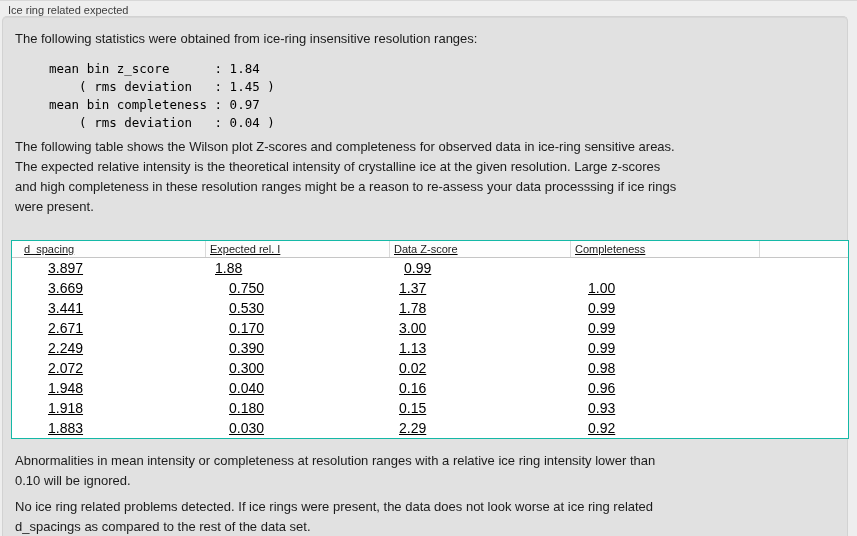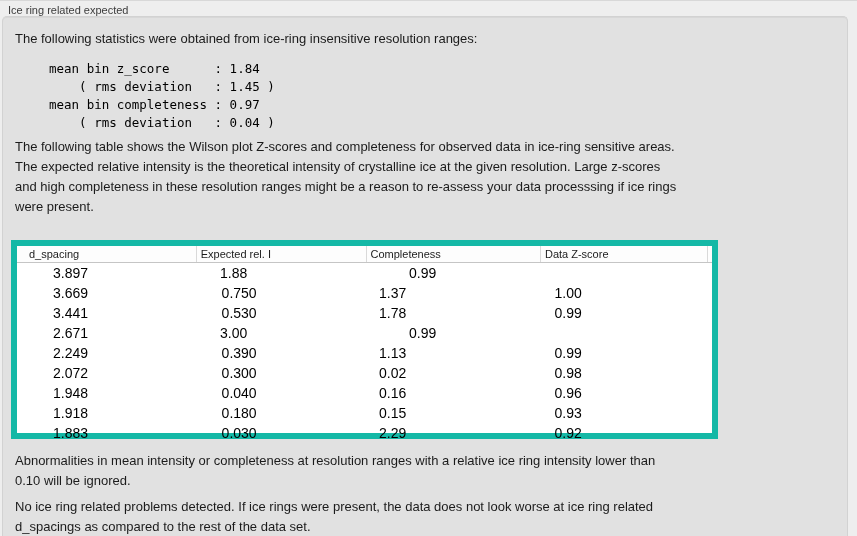--- a/index.html
+++ b/index.html
@@ -32,22 +32,22 @@
     position:absolute;left:46px;top:43px;margin:0;
     font-family:"DejaVu Sans Mono", monospace;
     font-size:12.5px;line-height:18px;color:#000;
     white-space:pre;
   }
   .desc{top:120px;width:740px;}
   .note{top:434px;width:760px;}
   .conclusion{top:480px;width:760px;}
 
   .table{
-    position:absolute;left:8px;top:223px;width:707px;height:199px;
-    background:#ffffff;border:6px solid #14b8a6;box-sizing:border-box;
+    position:absolute;left:8px;top:223px;width:838px;height:199px;
+    background:#ffffff;border:1px solid #14b8a6;box-sizing:border-box;text-decoration:underline;
   }
   .thead{
     display:flex;height:17px;background:#fdfdfd;
     border-bottom:1px solid #c5c5c5;box-sizing:border-box;
   }
   .th{
     box-sizing:border-box;font-size:11px;color:#1c1c1c;
     line-height:16px;overflow:hidden;white-space:nowrap;
   }
   .th:not(.c0){border-left:1px solid #d9d9d9;}
@@ -81,22 +81,22 @@
 
     <div class="para desc">The following table shows the Wilson plot Z-scores and completeness for observed data in ice-ring sensitive areas.
 The expected relative intensity is the theoretical intensity of crystalline ice at the given resolution. Large z-scores
 and high completeness in these resolution ranges might be a reason to re-assess your data processsing if ice rings
 were present.</div>
 
     <div class="table">
       <div class="thead" id="thead">
           <div class="th c0">d_spacing</div>
           <div class="th c1">Expected rel. I</div>
+          <div class="th c2">Data Z-score</div>
           <div class="th c3">Completeness</div>
-          <div class="th c2">Data Z-score</div>
           <div class="th c4"></div>
         </div>
       <div class="tbody" id="tbody">
           <div class="tr">
             <div class="td c0">3.897</div>
             <div class="td c2">1.88</div>
             <div class="td c3">0.99</div>
             <div class="td c4"></div>
           </div>
           <div class="tr">
@@ -108,20 +108,21 @@
           </div>
           <div class="tr">
             <div class="td c0">3.441</div>
             <div class="td c1">0.530</div>
             <div class="td c2">1.78</div>
             <div class="td c3">0.99</div>
             <div class="td c4"></div>
           </div>
           <div class="tr">
             <div class="td c0">2.671</div>
+            <div class="td c1">0.170</div>
             <div class="td c2">3.00</div>
             <div class="td c3">0.99</div>
             <div class="td c4"></div>
           </div>
           <div class="tr">
             <div class="td c0">2.249</div>
             <div class="td c1">0.390</div>
             <div class="td c2">1.13</div>
             <div class="td c3">0.99</div>
             <div class="td c4"></div>

